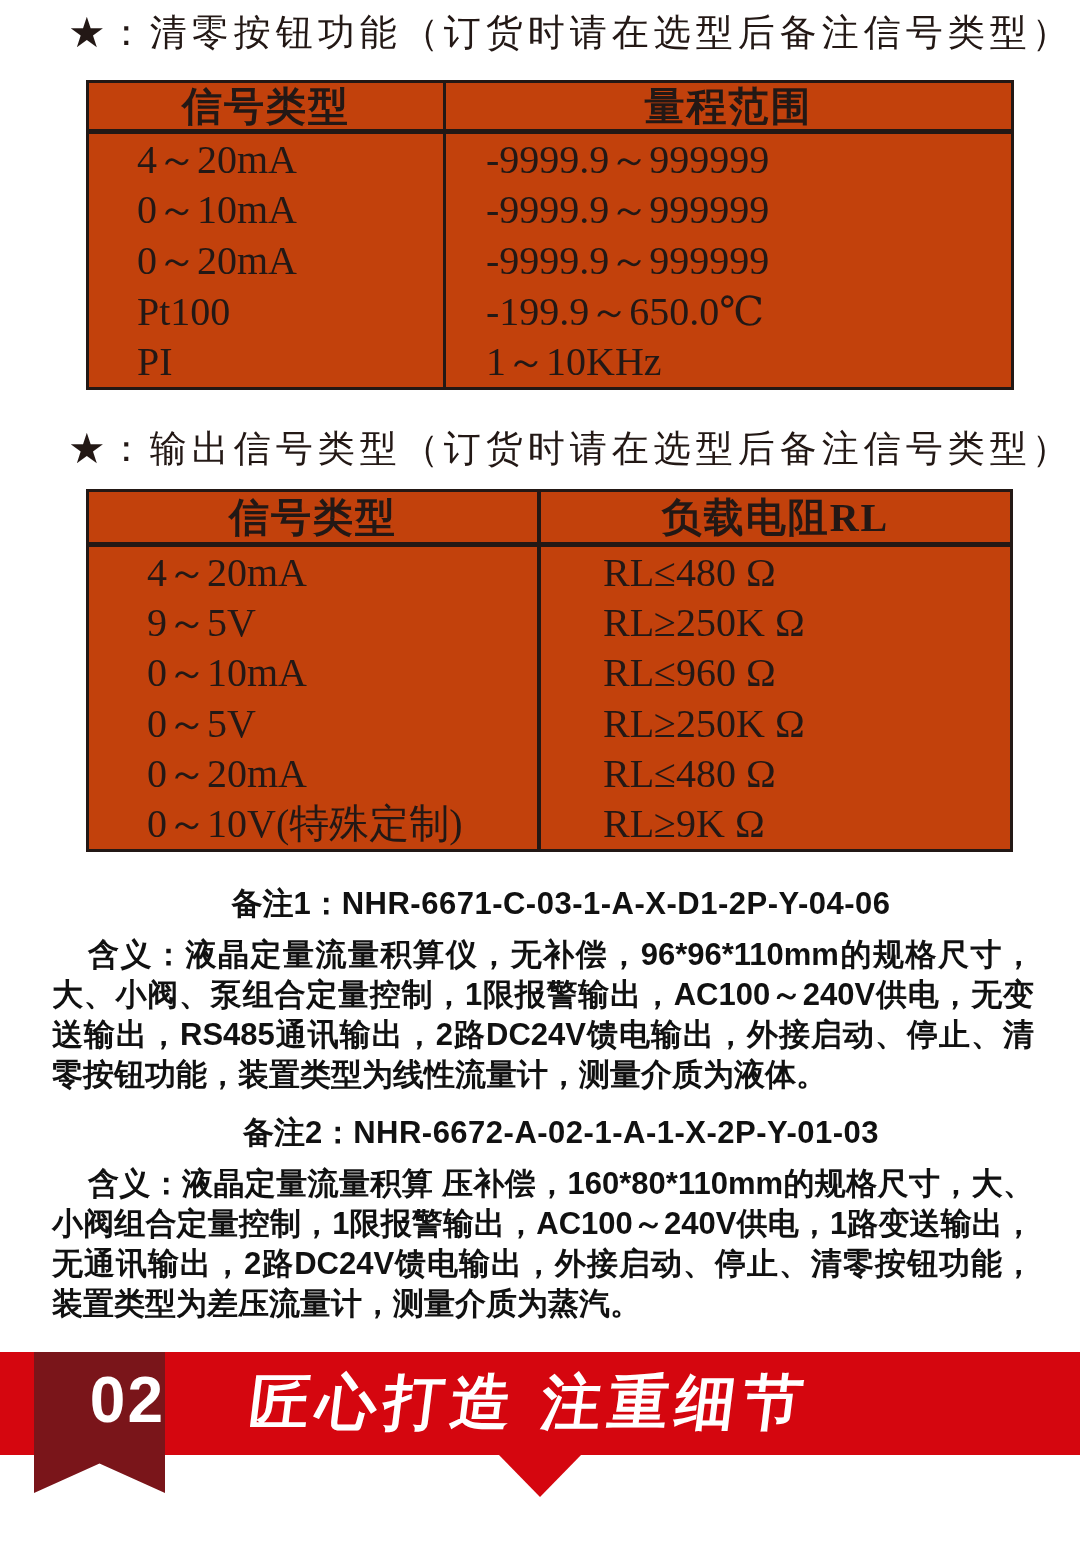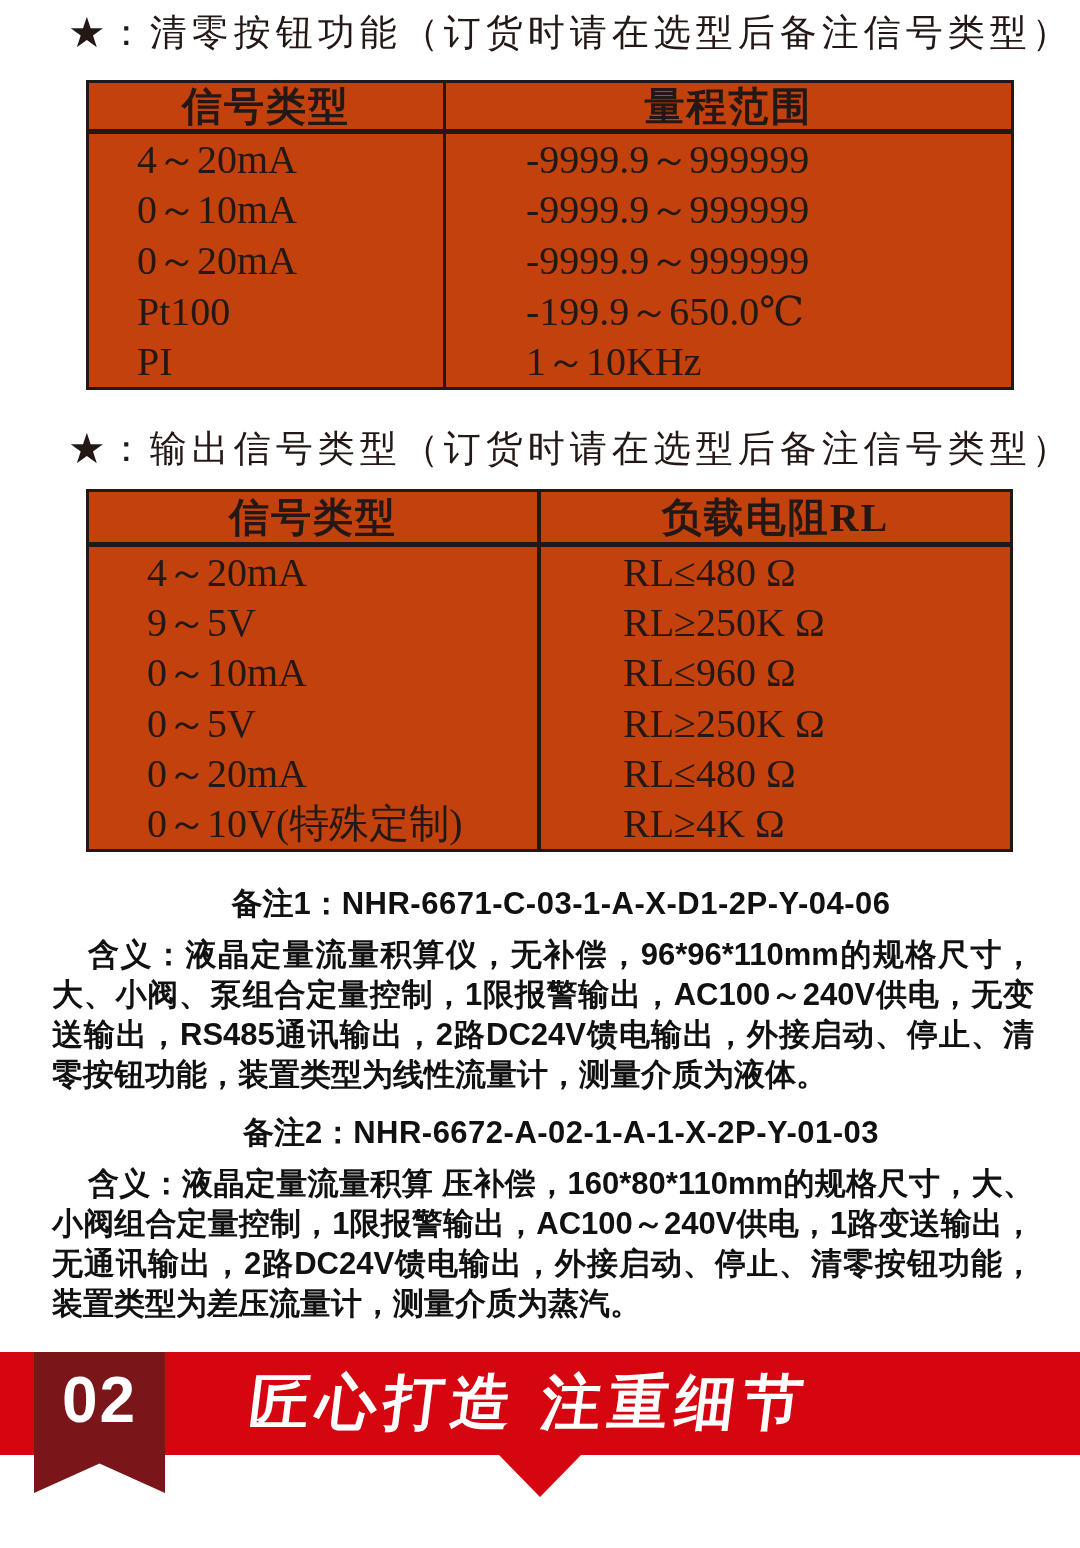--- a/index.html
+++ b/index.html
@@ -22,22 +22,22 @@
   .thead{flex:0 0 46px;border-bottom:5px solid #231815;}
   .tbl-output .thead{flex:0 0 50px;}
   .td{display:flex;align-items:center;font-size:40px;box-sizing:border-box;white-space:nowrap;}
   .c1{border-right:3px solid #231815;}
   .tbl-input  .c1{width:357px;}
   .tbl-output .c1{width:452px;border-right-width:4px;}
   .c2{flex:1;}
   .thead .td{justify-content:center;font-weight:700;letter-spacing:2px;}
   .tr.body .c1{padding-left:48px;}
   .tbl-output .tr.body .c1{padding-left:58px;}
-  .tbl-input  .tr.body .c2{padding-left:80px;}
-  .tbl-output .tr.body .c2{padding-left:82px;}
+  .tbl-input  .tr.body .c2{padding-left:40px;}
+  .tbl-output .tr.body .c2{padding-left:62px;}
 
   
   .notes{position:absolute;left:52px;top:884px;width:982px;color:#111111;
          font-family:"Liberation Sans","DejaVu Sans",sans-serif;font-weight:700;
          font-size:31px;line-height:40px;}
   .note-line{padding-left:36px;white-space:nowrap;text-align:center;}
   .note-para{margin-top:11px;text-indent:36px;text-align:justify;}
   .note-line + .note-para{margin-bottom:18px;}
   .note-code{letter-spacing:0.5px;}
 
@@ -117,36 +117,36 @@
     <div class="tr body">
       <div class="td c1">0～5V</div>
       <div class="td c2">RL≥250K Ω</div>
     </div>
     <div class="tr body">
       <div class="td c1">0～20mA</div>
       <div class="td c2">RL≤480 Ω</div>
     </div>
     <div class="tr body">
       <div class="td c1">0～10V(特殊定制)</div>
-      <div class="td c2">RL≥4K Ω</div>
+      <div class="td c2">RL≥9K Ω</div>
     </div>
   </div>
 
   <div class="notes">
     <div class="note-line">
       <span>备注1：</span><span class="note-code">NHR-6671-C-03-1-A-X-D1-2P-Y-04-06</span>
     </div>
     <div class="note-para">含义：液晶定量流量积算仪，无补偿，96*96*110mm的规格尺寸，大、小阀、泵组合定量控制，1限报警输出，AC100～240V供电，无变送输出，RS485通讯输出，2路DC24V馈电输出，外接启动、停止、清零按钮功能，装置类型为线性流量计，测量介质为液体。</div>
     <div class="note-line">
       <span>备注2：</span><span class="note-code">NHR-6672-A-02-1-A-1-X-2P-Y-01-03</span>
     </div>
     <div class="note-para">含义：液晶定量流量积算 压补偿，160*80*110mm的规格尺寸，大、小阀组合定量控制，1限报警输出，AC100～240V供电，1路变送输出，无通讯输出，2路DC24V馈电输出，外接启动、停止、清零按钮功能，装置类型为差压流量计，测量介质为蒸汽。</div>
   </div>
 
   <div class="band" style="background: rgb(213, 6, 15);">
     <span class="band-title">匠心打造  注重细节</span>
   </div>
   <div class="band-tri" style="background: rgb(213, 6, 15);"></div>
-  <div class="ribbon" style="background: rgb(122, 21, 26);">
+  <div class="ribbon" style="background: rgb(122, 21, 26); justify-content: flex-end;">
     <span class="ribbon-num">02</span>
   </div>
 
 </div>
 
 </body></html>

